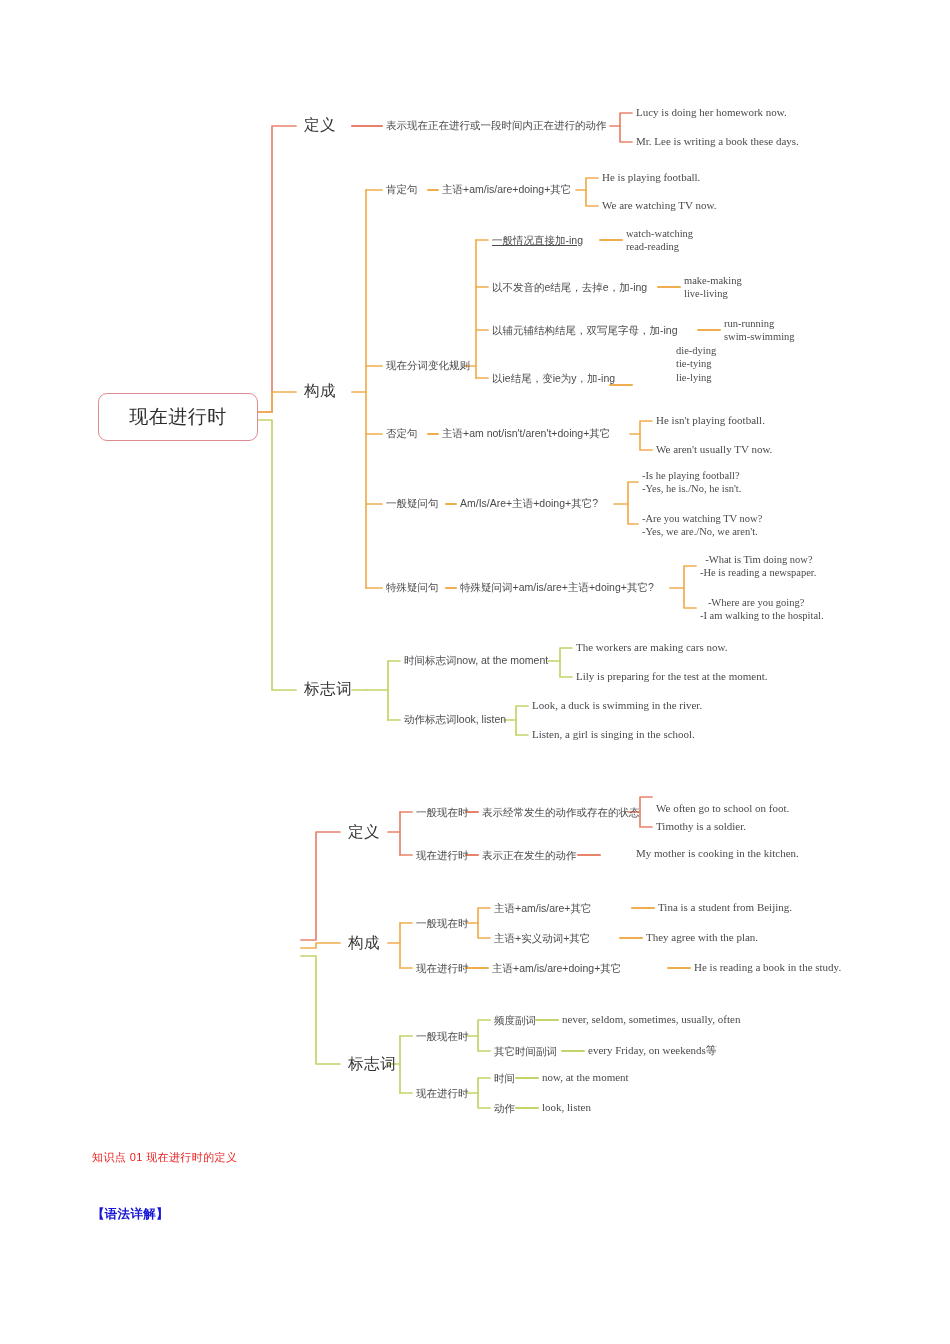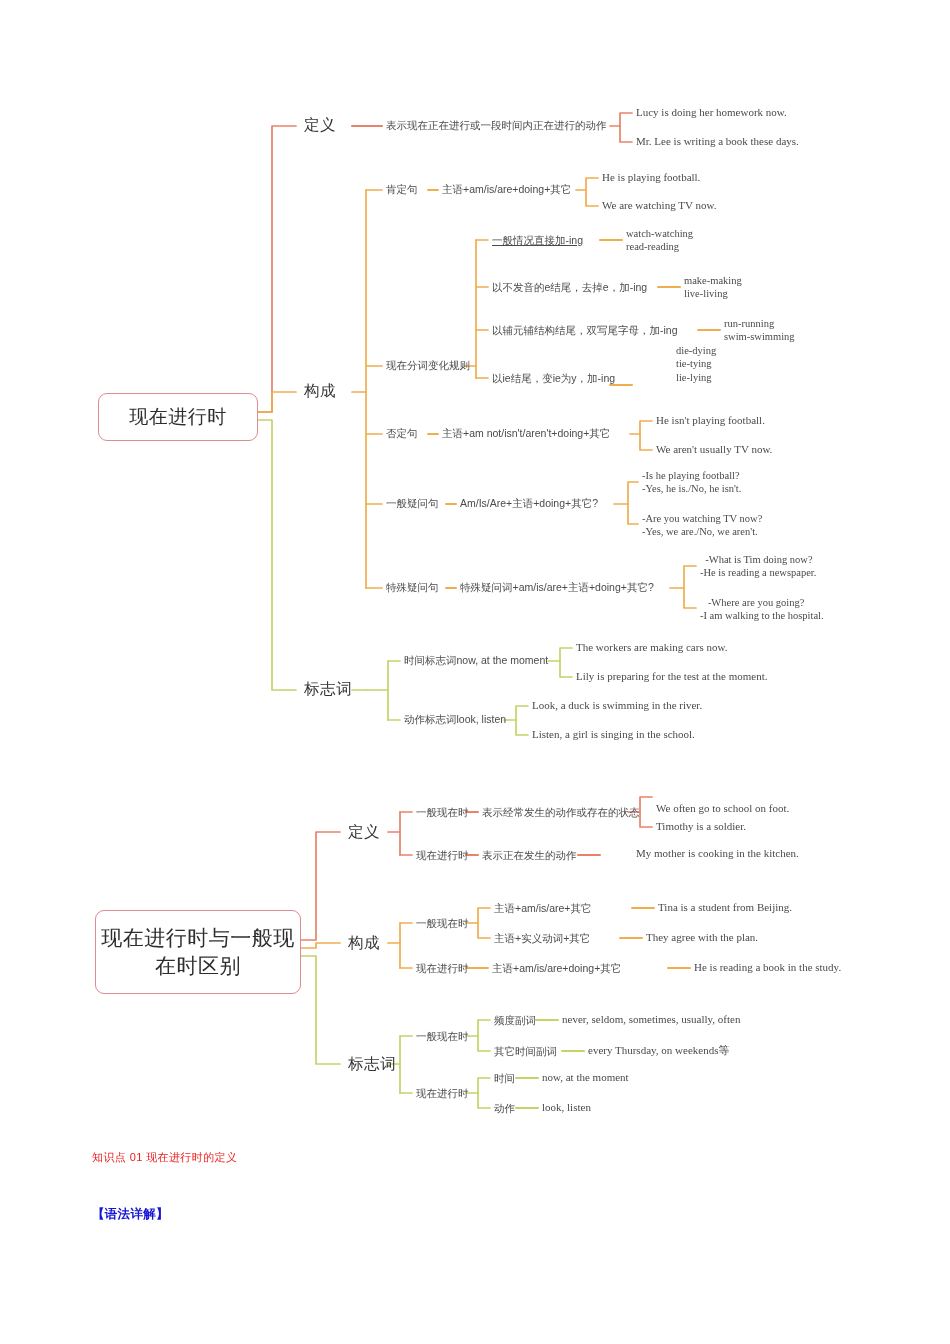--- a/index.html
+++ b/index.html
@@ -282,21 +282,20 @@
 -I am walking to the hospital.</div>
 
   <div class="node cn lvl2" style="left:404px; top:654px;">时间标志词now, at the moment</div>
   <div class="node en leaf" style="left:576px; top:641px;">The workers are making cars now.</div>
   <div class="node en leaf" style="left:576px; top:670px;">Lily is preparing for the test at the moment.</div>
 
   <div class="node cn lvl2" style="left:404px; top:713px;">动作标志词look, listen</div>
   <div class="node en leaf" style="left:532px; top:699px;">Look, a duck is swimming in the river.</div>
   <div class="node en leaf" style="left:532px; top:728px;">Listen, a girl is singing in the school.</div>
 
-  <div class="root-box" id="root-box-2">现在进行时与一般现在时区别</div>
 
   <div class="node cn lvl1" style="left:348px; top:823px;">定义</div>
   <div class="node cn lvl1" style="left:348px; top:934px;">构成</div>
   <div class="node cn lvl1" style="left:348px; top:1055px;">标志词</div>
 
   <div class="node cn lvl2" style="left:416px; top:806px;">一般现在时</div>
   <div class="node cn lvl2" style="left:482px; top:806px;">表示经常发生的动作或存在的状态</div>
   <div class="node en leaf" style="left:656px; top:790px;margin-top:12px;">We often go to school on foot.</div>
   <div class="node en leaf" style="left:656px; top:820px;">Timothy is a soldier.</div>
 
@@ -311,21 +310,21 @@
   <div class="node en leaf" style="left:646px; top:931px;">They agree with the plan.</div>
 
   <div class="node cn lvl2" style="left:416px; top:962px;">现在进行时</div>
   <div class="node cn lvl2" style="left:492px; top:962px;">主语+am/is/are+doing+其它</div>
   <div class="node en leaf" style="left:694px; top:961px;">He is reading a book in the study.</div>
 
   <div class="node cn lvl2" style="left:416px; top:1030px;">一般现在时</div>
   <div class="node cn lvl2" style="left:494px; top:1014px;">频度副词</div>
   <div class="node en leaf" style="left:562px; top:1013px;">never, seldom, sometimes, usually, often</div>
   <div class="node cn lvl2" style="left:494px; top:1045px;">其它时间副词</div>
-  <div class="node en leaf" style="left:588px; top:1044px;">every Thursday, on weekends等</div>
+  <div class="node en leaf" style="left:588px; top:1044px;">every Friday, on weekends等</div>
 
   <div class="node cn lvl2" style="left:416px; top:1087px;">现在进行时</div>
   <div class="node cn lvl2" style="left:494px; top:1072px;">时间</div>
   <div class="node en leaf" style="left:542px; top:1071px;">now, at the moment</div>
   <div class="node cn lvl2" style="left:494px; top:1102px;">动作</div>
   <div class="node en leaf" style="left:542px; top:1101px;">look, listen</div>
 
   <div class="heading-red">知识点 01  现在进行时的定义</div>
   <div class="heading-blue">【语法详解】</div>
 

